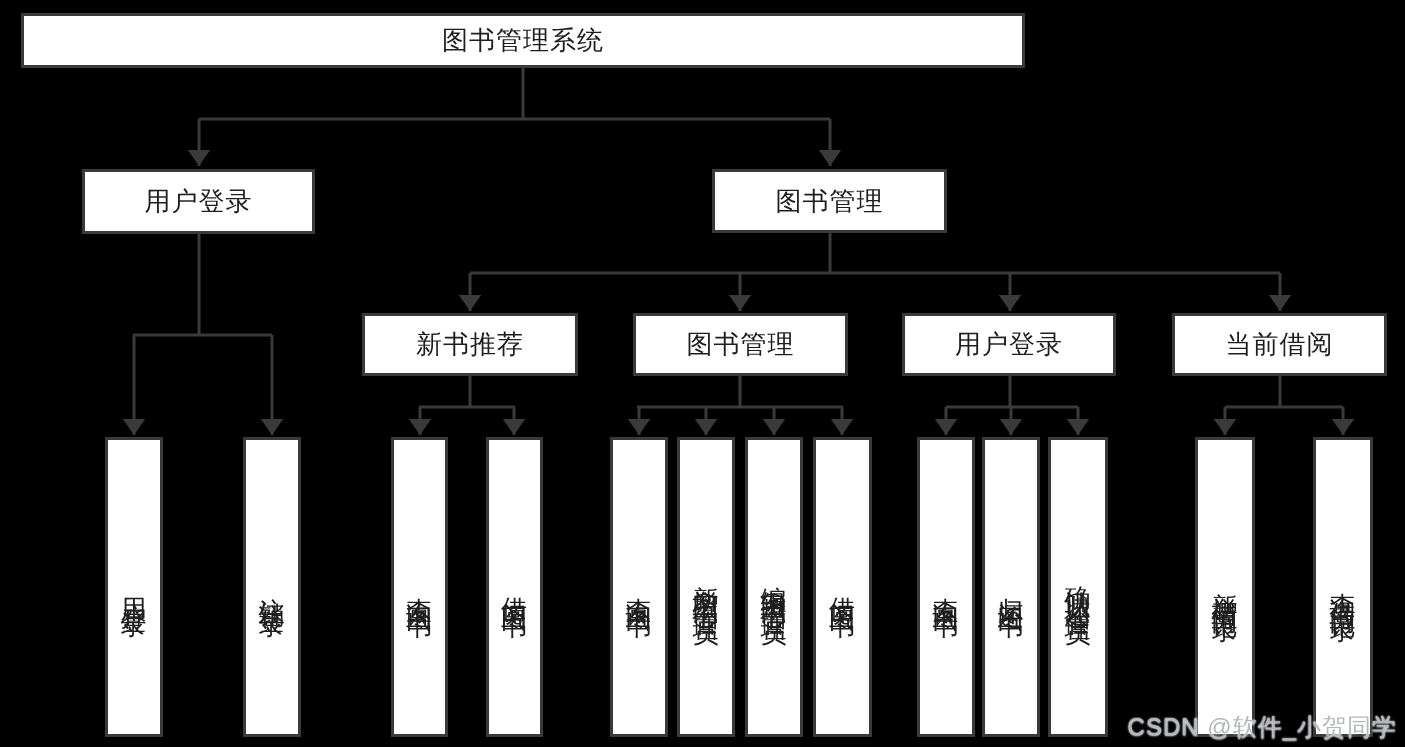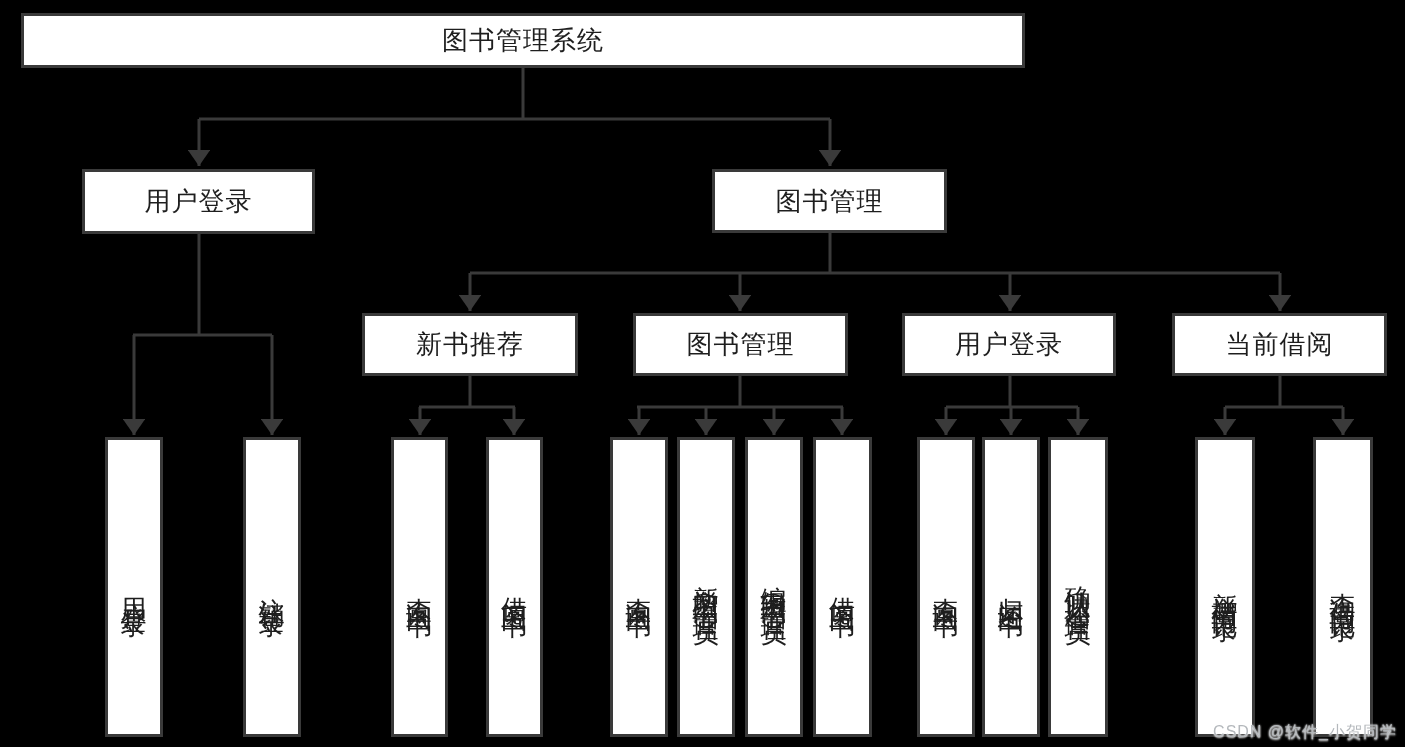--- a/index.html
+++ b/index.html
@@ -38,21 +38,21 @@
     text-orientation: mixed;
     font-size: 26px;
     letter-spacing: 5px;
     line-height: 1;
   }
   .watermark {
     position: absolute;
     right: 8px;
     bottom: 4px;
     z-index: 5;
-    font-size: 16px;
+    font-size: 24px;
     letter-spacing: 1px;
     color: #b4b8bc;
     text-shadow: 0 0 2px #ffffff, 0 1px 2px rgba(255,255,255,0.9);
     white-space: nowrap;
     pointer-events: none;
   }
 </style>
 </head>
 <body>
 

